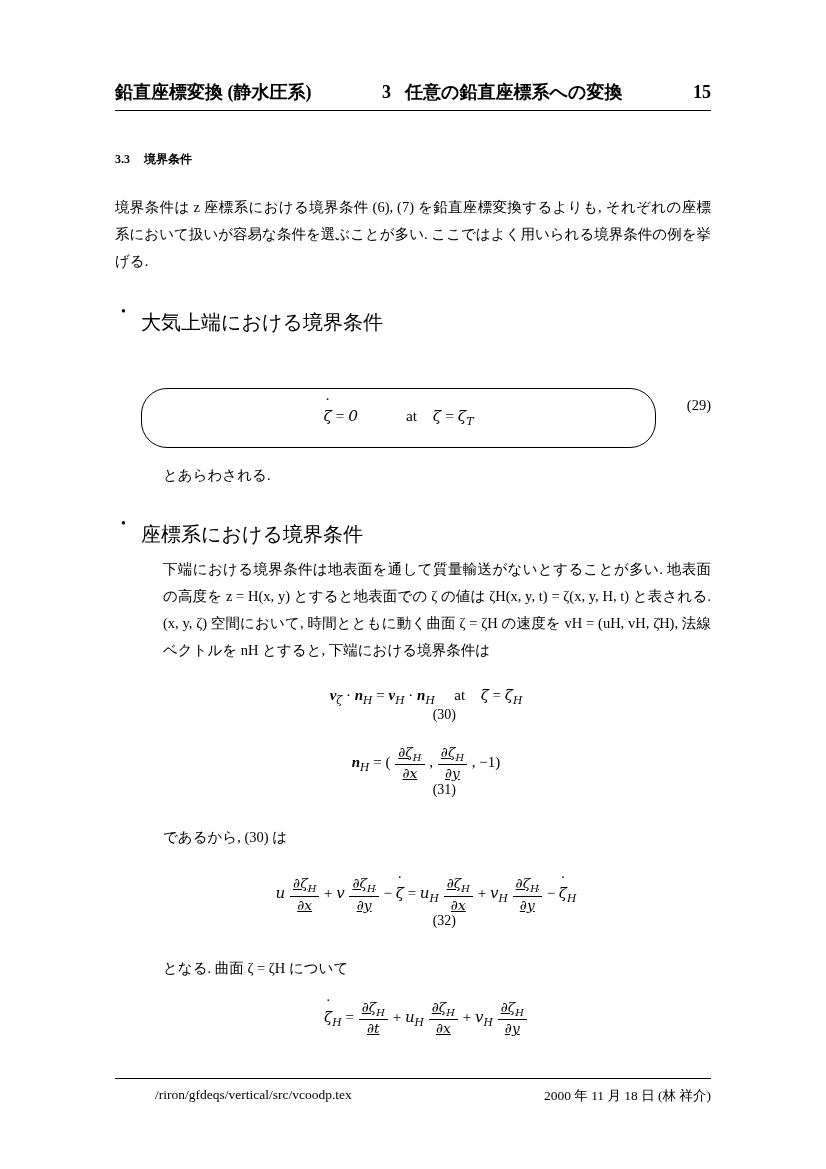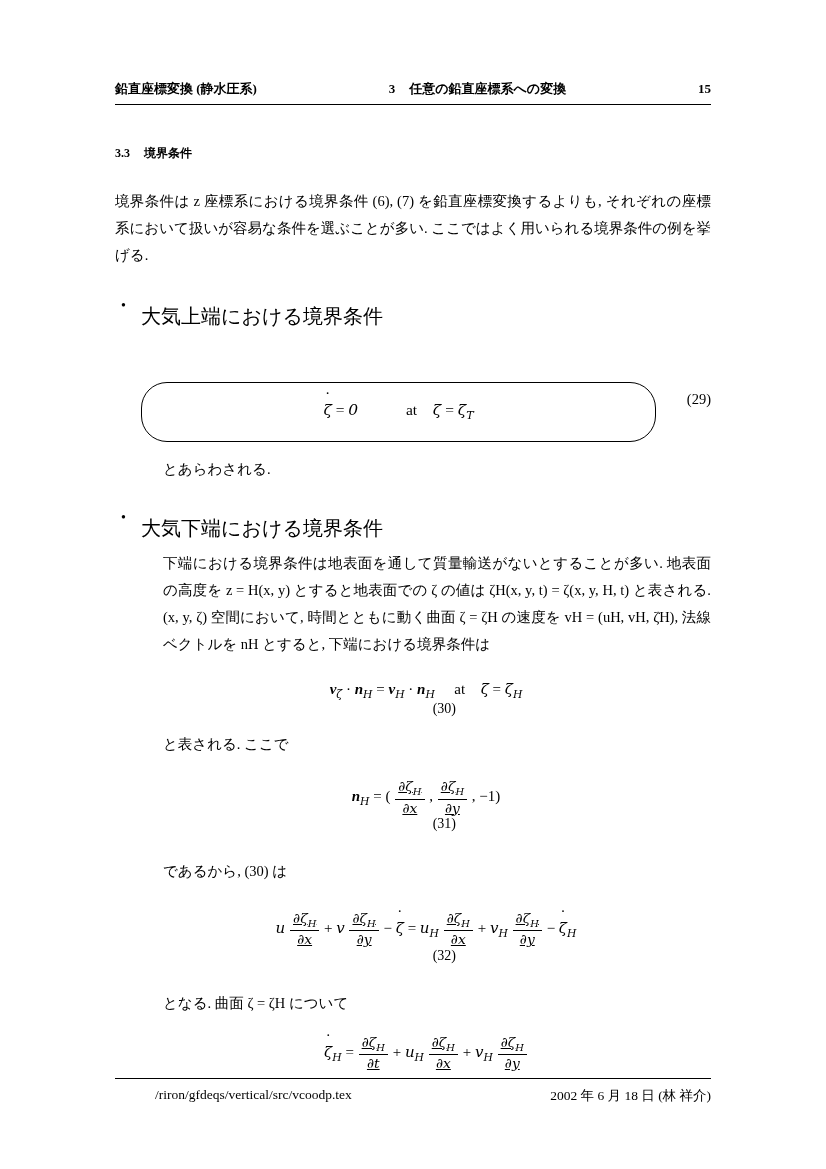--- a/index.html
+++ b/index.html
@@ -25,21 +25,21 @@
   .content {
     position: absolute;
     left: 115px;
     top: 80px;
     width: 596px;
   }
   
   .runhead {
     display: flex;
     align-items: baseline;
-    font-size: 13px;
+    font-size: 18px;
     font-weight: bold;
     padding-bottom: 6px;
     border-bottom: 1px solid #000;
     width: 100%;
     box-sizing: border-box;
   }
   .runhead .left { white-space: nowrap; }
   .runhead .mid {
     flex: 1;
     text-align: center;
@@ -239,41 +239,40 @@
               <span class="math">ζ</span><span class="mathup"> = </span><span class="math">ζ<sub>T</sub></span>
             </div>
           </div>
           <div class="eqtag">(29)</div>
         </div>
 
         <div class="bullet-after">とあらわされる.</div>
       </li>
 
       <li style="margin-top:28px">
-        <div class="bullet-title">大気下端における境界条件</div>
+        <div class="bullet-title">座標系における境界条件</div>
         <div class="bullet-body">下端における境界条件は地表面を通して質量輸送がないとすることが多い. 地表面の高度を z = H(x, y) とすると地表面での ζ の値は ζH(x, y, t) = ζ(x, y, H, t) と表される. (x, y, ζ) 空間において, 時間とともに動く曲面 ζ = ζH の速度を vH = (uH, vH, ζ̇H), 法線ベクトルを nH とすると, 下端における境界条件は</div>
 
         <div class="eqrow">
           <div class="eqbody">
             <span class="bvec">v</span><span class="math"><sub>ζ</sub></span>
             <span class="mathup"> · </span>
             <span class="bvec">n</span><span class="math"><sub>H</sub></span>
             <span class="mathup"> = </span>
             <span class="bvec">v</span><span class="math"><sub>H</sub></span>
             <span class="mathup"> · </span>
             <span class="bvec">n</span><span class="math"><sub>H</sub></span>
             <span style="display:inline-block;width:12px"></span>
             <span class="mathup">at</span>
             <span style="display:inline-block;width:8px"></span>
             <span class="math">ζ</span><span class="mathup"> = </span><span class="math">ζ<sub>H</sub></span>
           </div>
           <div class="eqtag">(30)</div>
         </div>
 
-        <div class="bullet-after">と表される. ここで</div>
 
         <div class="eqrow">
           <div class="eqbody">
             <span class="bvec">n</span><span class="math"><sub>H</sub></span>
             <span class="mathup"> = (</span>
             <span class="frac"><span class="num"><span class="math">∂ζ<sub>H</sub></span></span><span class="den"><span class="math">∂x</span></span></span>
             <span class="mathup">, </span>
             <span class="frac"><span class="num"><span class="math">∂ζ<sub>H</sub></span></span><span class="den"><span class="math">∂y</span></span></span>
             <span class="mathup">, </span><span class="mathup">−1)</span>
           </div>
@@ -320,16 +319,16 @@
           <div class="eqtag"></div>
         </div>
 
       </li>
     </ul>
 
   </div>
 
   <div class="footer">
     <span class="fleft">/riron/gfdeqs/vertical/src/vcoodp.tex</span>
-    <span class="fright">2002 年 6 月 18 日 (林 祥介)</span>
+    <span class="fright">2000 年 11 月 18 日 (林 祥介)</span>
   </div>
 
 </div>
 
 </body></html>

